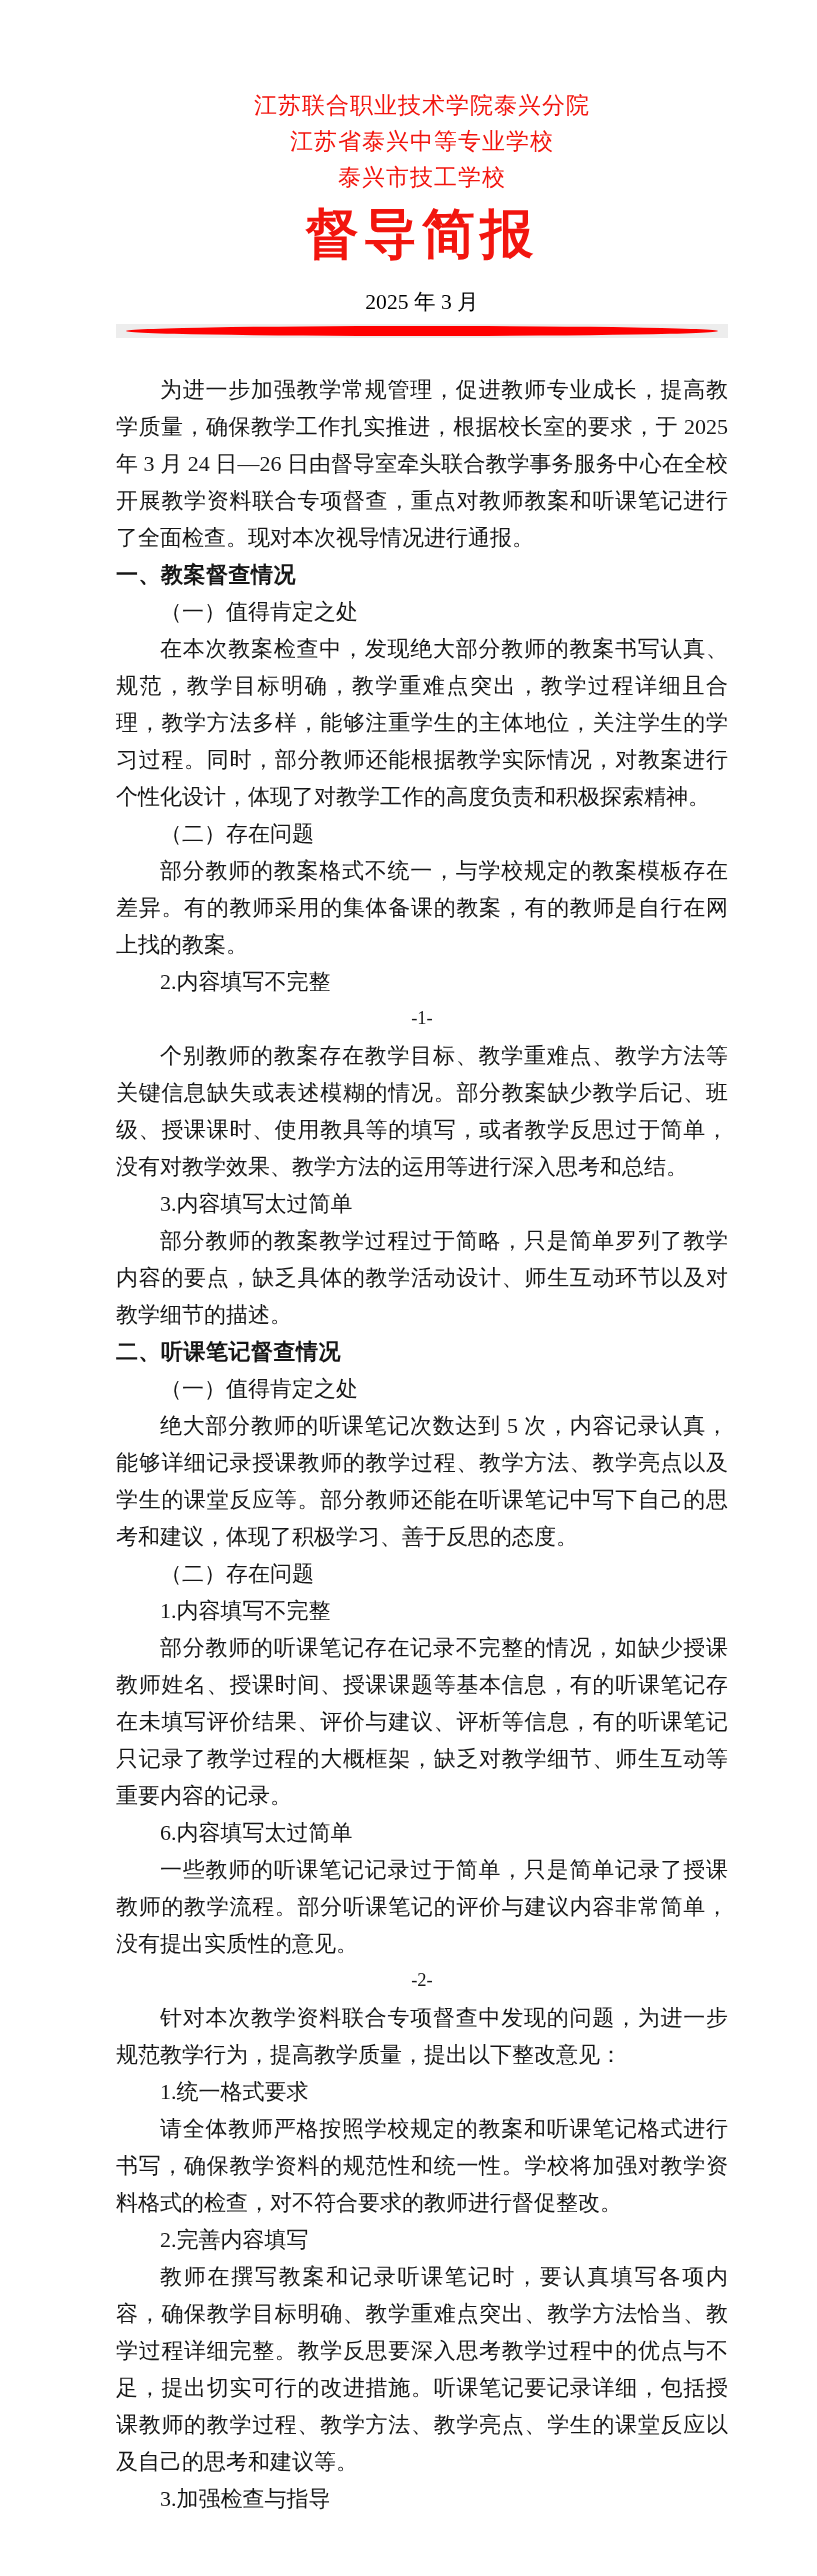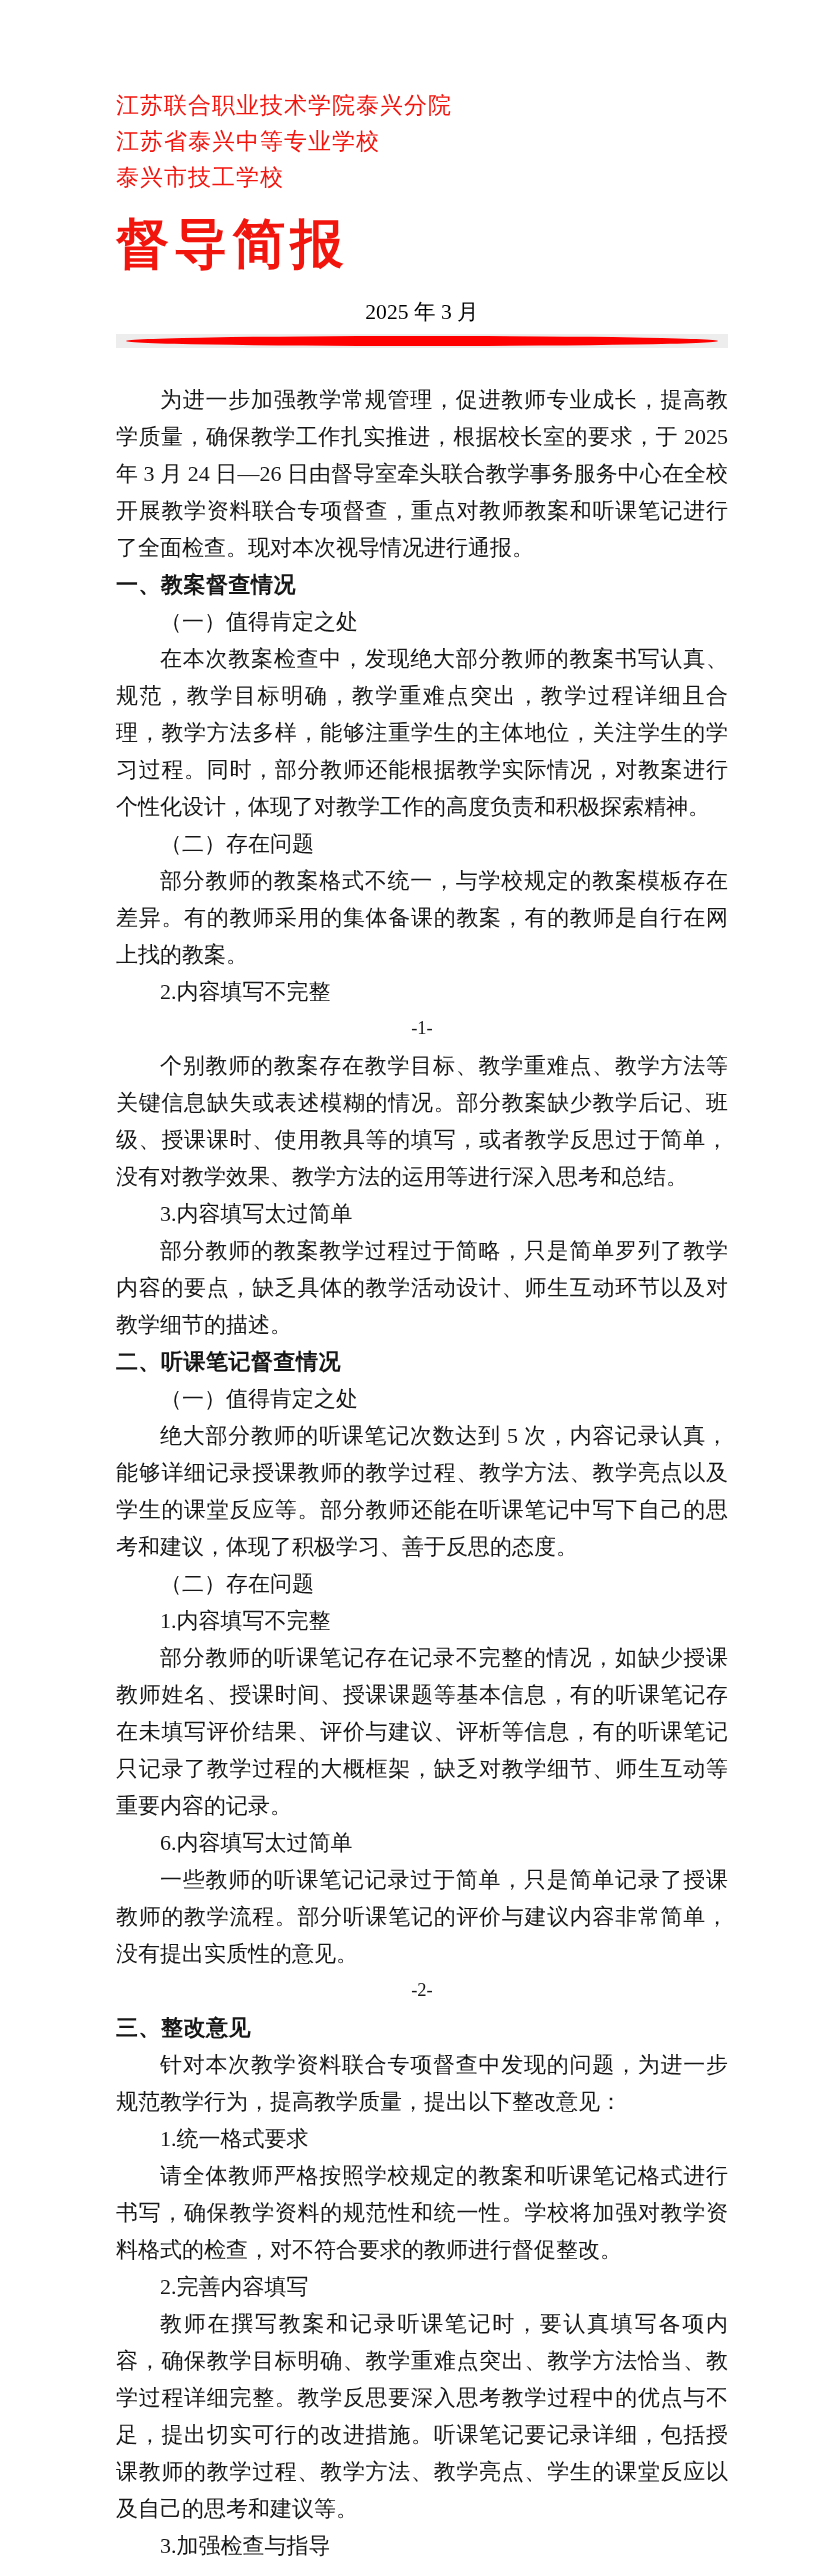--- a/index.html
+++ b/index.html
@@ -11,30 +11,30 @@
     overflow:hidden;
     font-family:"Liberation Serif","DejaVu Serif",serif;
     color:#111111;
   }
   .content {
     position:absolute; left:116px; top:0; width:612px;
   }
   .header { padding-top:88px; }
   .school-line {
     font-size:23px; line-height:36px;
-    text-align:left;
+    text-align:center;
     color:#f2150e;
     letter-spacing:1px;
     font-family:Liberation Serif, serif;
   }
   .doc-title {
-    margin-top:18px;
+    margin-top:8px;
     font-size:53px; line-height:61px;
     font-weight:bold;
-    text-align:left;
+    text-align:center;
     color:#f2150e;
     letter-spacing:5.2px;
   }
   .doc-date {
     margin-top:22px;
     font-size:21.6px; line-height:31px;
     text-align:center;
     color:#000000;
   }
   .rule-band {
@@ -106,21 +106,20 @@
         <div class="blk blk-para">部分教师的教案教学过程过于简略，只是简单罗列了教学内容的要点，缺乏具体的教学活动设计、师生互动环节以及对教学细节的描述。</div>
         <div class="blk blk-h1">二、听课笔记督查情况</div>
         <div class="blk blk-sub">（一）值得肯定之处</div>
         <div class="blk blk-para">绝大部分教师的听课笔记次数达到 5 次，内容记录认真，能够详细记录授课教师的教学过程、教学方法、教学亮点以及学生的课堂反应等。部分教师还能在听课笔记中写下自己的思考和建议，体现了积极学习、善于反思的态度。</div>
         <div class="blk blk-sub">（二）存在问题</div>
         <div class="blk blk-num">1.内容填写不完整</div>
         <div class="blk blk-para">部分教师的听课笔记存在记录不完整的情况，如缺少授课教师姓名、授课时间、授课课题等基本信息，有的听课笔记存在未填写评价结果、评价与建议、评析等信息，有的听课笔记只记录了教学过程的大概框架，缺乏对教学细节、师生互动等重要内容的记录。</div>
         <div class="blk blk-num">6.内容填写太过简单</div>
         <div class="blk blk-para">一些教师的听课笔记记录过于简单，只是简单记录了授课教师的教学流程。部分听课笔记的评价与建议内容非常简单，没有提出实质性的意见。</div>
         <div class="blk blk-pagenum">-2-</div>
-        <div class="blk blk-h1">三、整改意见</div>
         <div class="blk blk-para">针对本次教学资料联合专项督查中发现的问题，为进一步规范教学行为，提高教学质量，提出以下整改意见：</div>
         <div class="blk blk-num">1.统一格式要求</div>
         <div class="blk blk-para">请全体教师严格按照学校规定的教案和听课笔记格式进行书写，确保教学资料的规范性和统一性。学校将加强对教学资料格式的检查，对不符合要求的教师进行督促整改。</div>
         <div class="blk blk-num">2.完善内容填写</div>
         <div class="blk blk-para">教师在撰写教案和记录听课笔记时，要认真填写各项内容，确保教学目标明确、教学重难点突出、教学方法恰当、教学过程详细完整。教学反思要深入思考教学过程中的优点与不足，提出切实可行的改进措施。听课笔记要记录详细，包括授课教师的教学过程、教学方法、教学亮点、学生的课堂反应以及自己的思考和建议等。</div>
         <div class="blk blk-num">3.加强检查与指导</div>
       </div>
 
   </div>
 </div>

